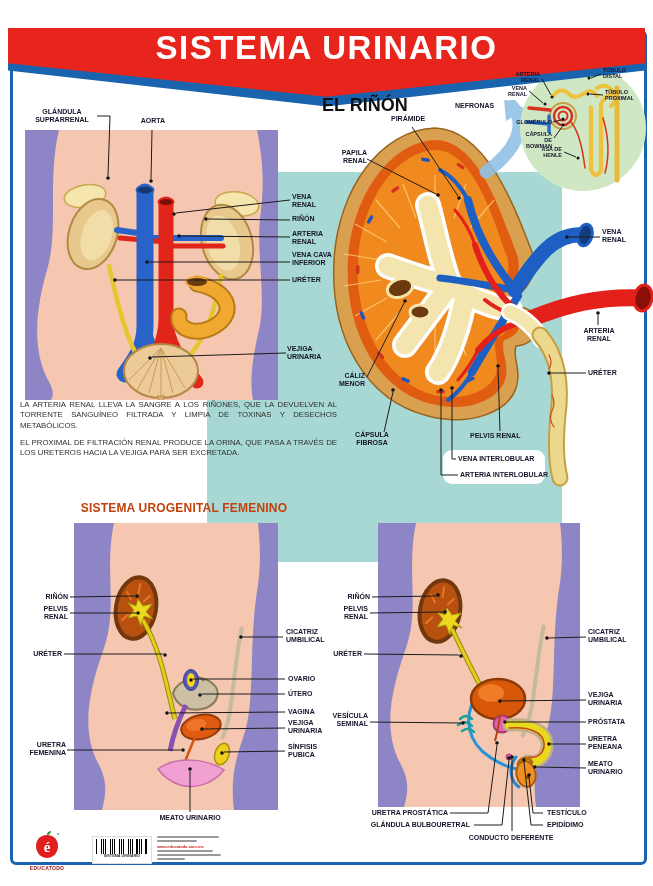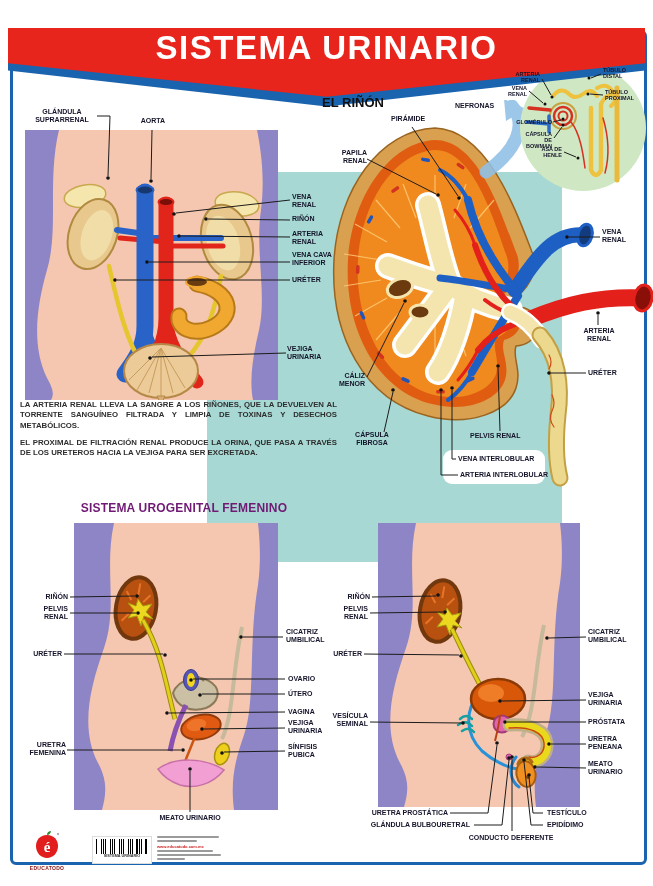--- a/index.html
+++ b/index.html
@@ -13,24 +13,24 @@
   #banner{position:absolute;left:8px;top:28px;width:637px;height:80px;z-index:4;}
   .banner-layer{position:absolute;left:0;top:0;width:100%;height:100%;}
   #banner-blue{background:#1a63ae;clip-path:polygon(0 0,100% 0,100% 53%,50% 98%,0 53%);}
   #banner-red{background:#e8251d;clip-path:polygon(0 0,100% 0,100% 44%,50% 86%,0 44%);}
   #banner-title{position:absolute;left:0;top:1px;width:100%;text-align:center;
          font-size:33px;font-weight:bold;color:#fff;letter-spacing:1.5px;}
   .ill{position:absolute;z-index:3;}
   .lbl{position:absolute;font-weight:bold;font-size:7px;line-height:1.18;color:#14142a;z-index:6;}
   .lbl.sm{font-size:5.5px;line-height:1.12;}
   .r{text-align:right}.c{text-align:center}
-  .sec-head{position:absolute;font-weight:bold;font-size:12px;color:#701a75;
+  .sec-head{position:absolute;font-weight:bold;font-size:12px;color:#c2410c;
          text-align:center;z-index:6;letter-spacing:.2px;}
-  #kidney-title{position:absolute;left:322px;top:95px;font-size:13px;font-weight:bold;color:#111;z-index:6;}
-  .para{position:absolute;left:20px;width:317px;font-weight:bold;font-size:7.8px;line-height:1.32;
+  #kidney-title{position:absolute;left:322px;top:95px;font-size:18px;font-weight:bold;color:#111;z-index:6;}
+  .para{position:absolute;left:20px;width:317px;font-weight:normal;font-size:7.8px;line-height:1.32;
         color:#2e2e2e;text-align:justify;z-index:6;}
   #lines{position:absolute;left:0;top:0;width:653px;height:886px;z-index:5;pointer-events:none;}
   #lines polyline{fill:none;stroke:#1c1c1c;stroke-width:1;}
   #lines circle{fill:#111;}
   
   #footer-logo{position:absolute;left:24px;top:830px;width:46px;text-align:center;z-index:6;}
   #brand-text{font-size:5px;font-weight:bold;color:#8a1010;letter-spacing:.3px;margin-top:1px;}
   #barcode{position:absolute;left:92px;top:836px;width:58px;height:26px;background:#fff;
            border:1px solid #ddd;z-index:6;}
   #barcode-bars{margin:2px 3px 0 3px;height:15px;

